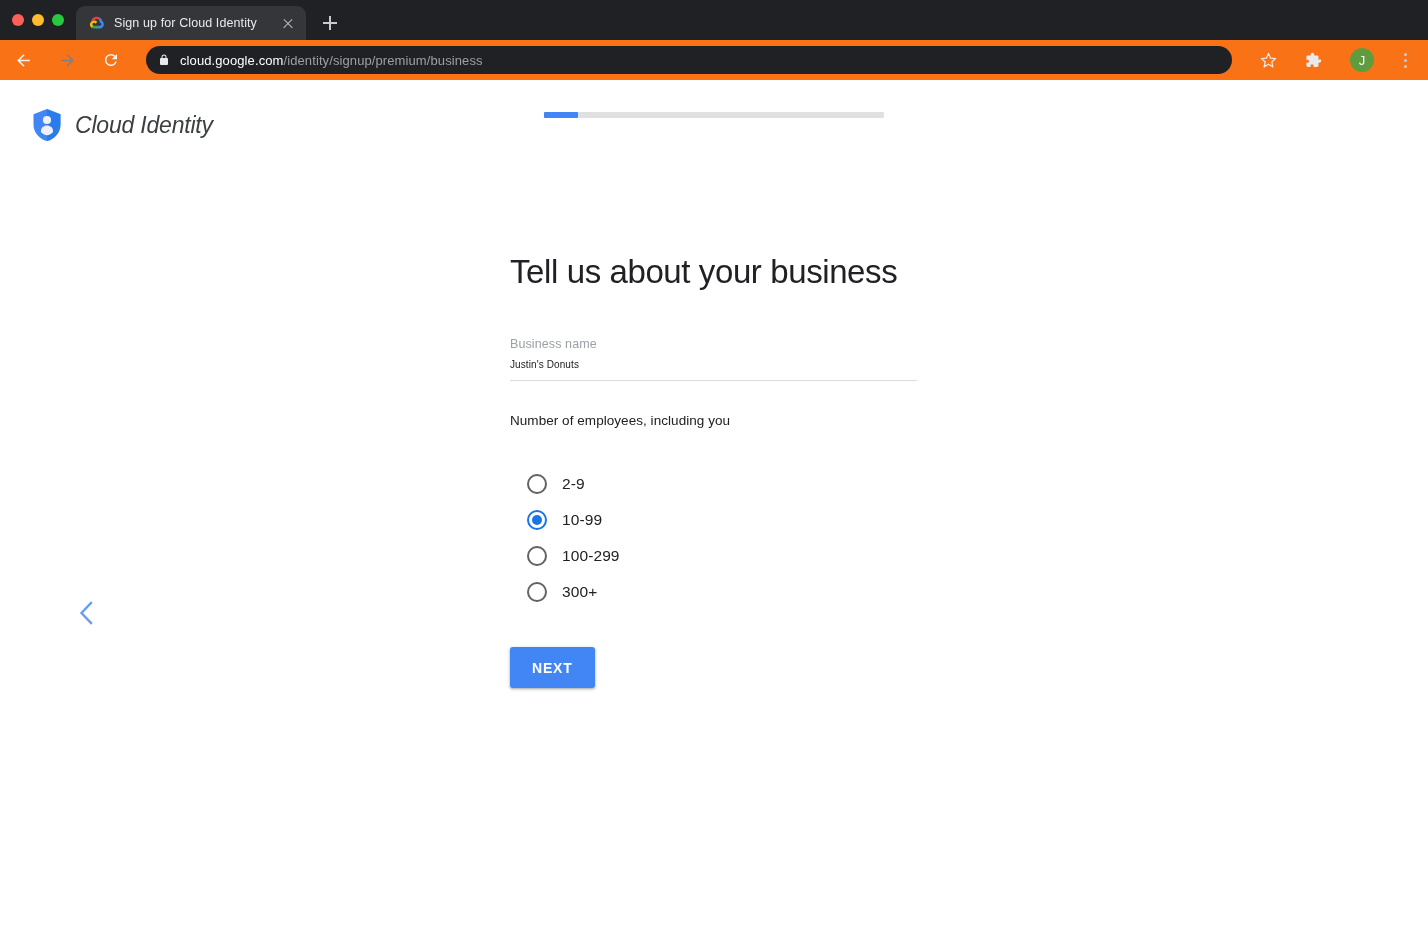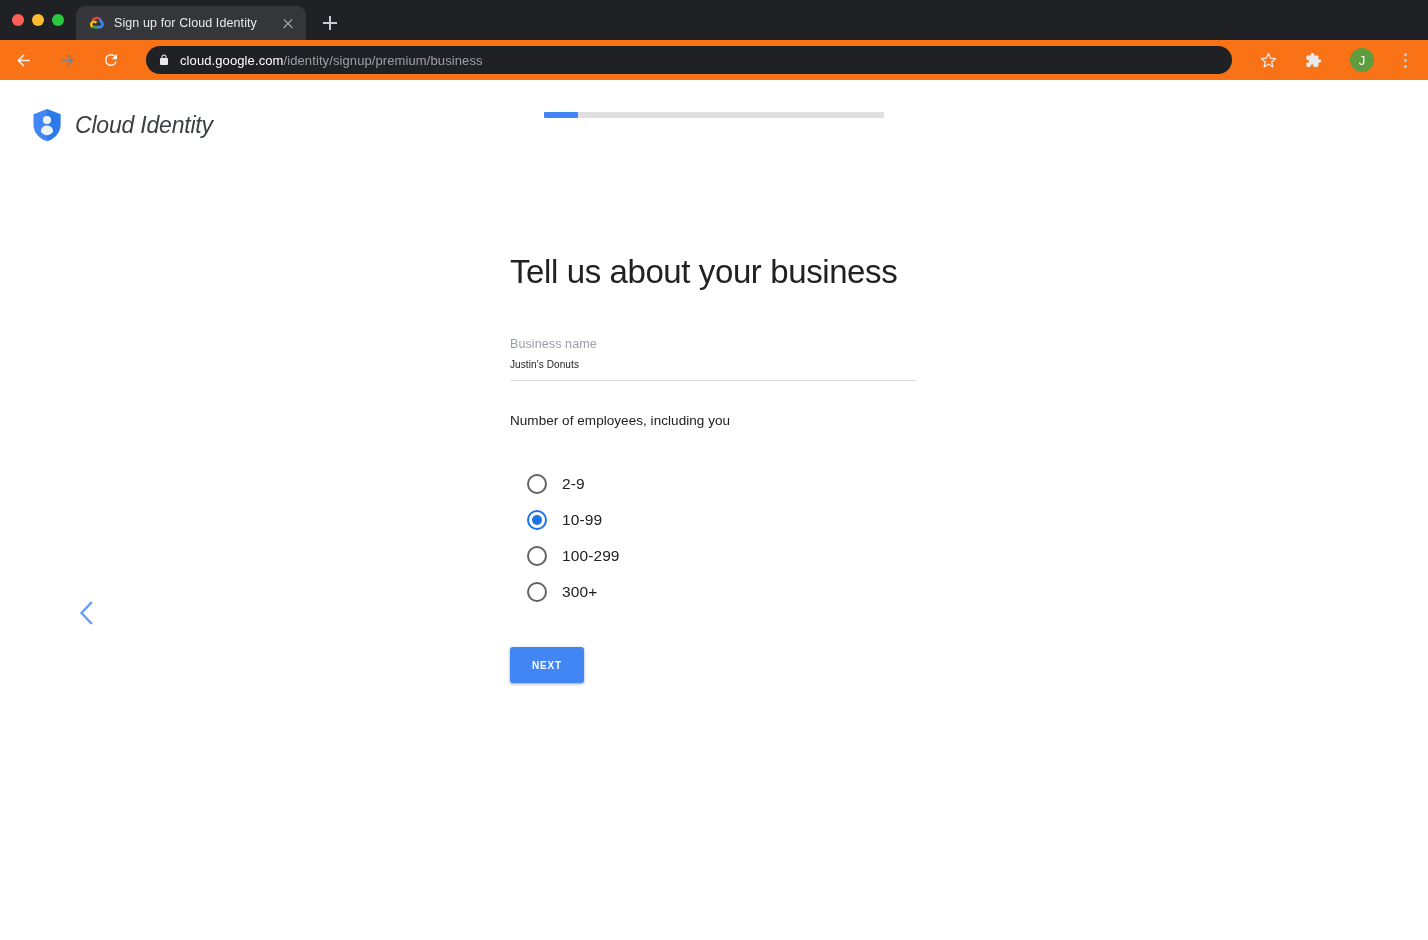--- a/index.html
+++ b/index.html
@@ -269,21 +269,21 @@
     font-size: 15.5px;
     color: #202124;
     letter-spacing: .1px;
   }
 
   .next-btn {
     margin-top: 37px;
     display: inline-block;
     background: #4285f4;
     color: #ffffff;
-    font-size: 10px;
+    font-size: 14px;
     font-weight: 700;
     letter-spacing: .8px;
     padding: 13px 22px 12px;
     border-radius: 3px;
     border: none;
     box-shadow: 0 1px 2px rgba(60,64,67,.3), 0 1px 3px 1px rgba(60,64,67,.15);
     font-family: "Liberation Sans", sans-serif;
   }
 </style>
 </head>

